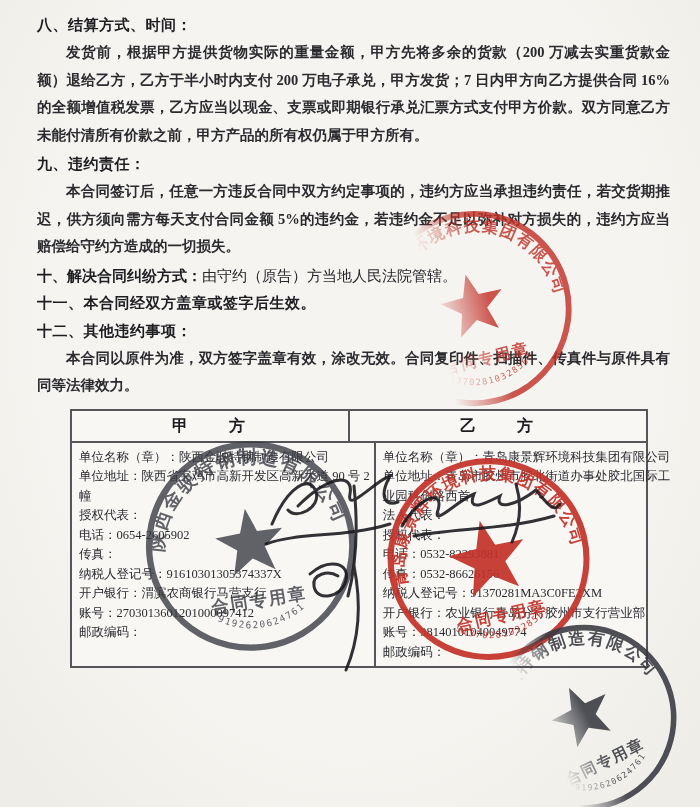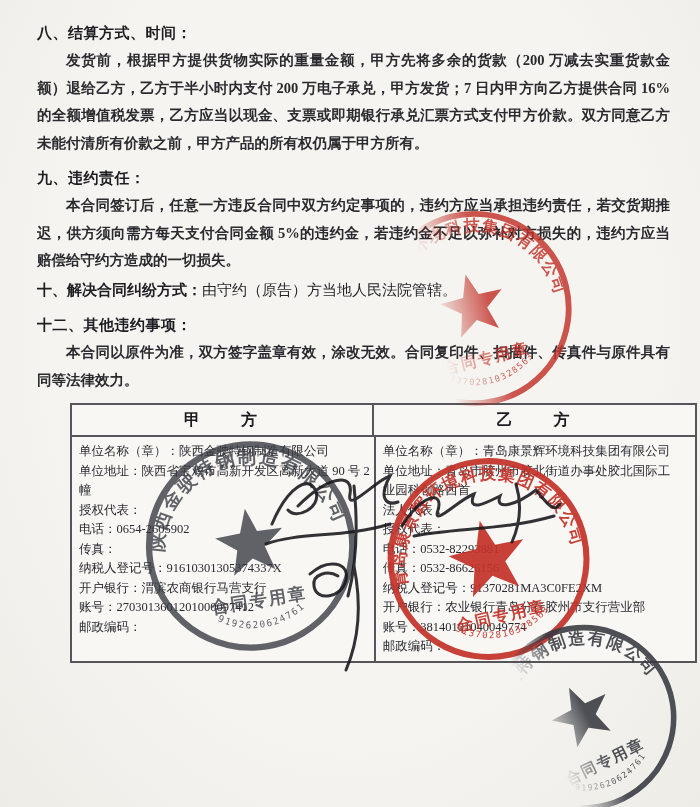--- a/index.html
+++ b/index.html
@@ -10,31 +10,30 @@
   }
   .page{
     position:relative;width:700px;height:807px;overflow:hidden;
     background:radial-gradient(ellipse at 50% 40%, #f5f4f0 60%, #eeece7 100%);
     color:#26262b;
   }
   .doc{position:relative;padding:12px 30px 0 37px;}
   .sec-heading{
     font-weight:bold;font-size:15px;line-height:27px;color:#1d1d22;
     letter-spacing:.5px;
-    margin-top:8px;
   }
   .sec-body{
     font-size:14.5px;line-height:27.5px;text-align:justify;
     text-indent:2em;margin:0 0 2px 0;color:#2a2a2f;font-weight:bold;
   }
   .inline-line{font-size:15px;line-height:27.5px;}
   .inline-line .lead{font-weight:bold;color:#1d1d22;}
   
   .tbl{
-    margin:9px 16px 0 33px;width:627px;border:2px solid #55555a;
+    margin:9px 16px 0 33px;width:578px;border:2px solid #55555a;
     background:#f8f7f4;box-sizing:border-box;
   }
   .tbl-head{display:grid;grid-template-columns:279fr 297fr;border-bottom:2px solid #55555a;}
   .tbl-head .hcell{
     text-align:center;font-weight:bold;font-size:16px;line-height:30px;
     letter-spacing:3px;color:#1c1c20;
   }
   .tbl-head .hcell:first-child{border-right:2px solid #55555a;}
   .tbl-body{display:grid;grid-template-columns:279fr 297fr;}
   .cell{padding:5px 4px 4px 7px;}
@@ -60,20 +59,21 @@
     <div class="sec-heading">八、结算方式、时间：</div>
     <p class="sec-body">发货前，根据甲方提供货物实际的重量金额，甲方先将多余的货款（200 万减去实重货款金额）退给乙方，乙方于半小时内支付 200 万电子承兑，甲方发货；7 日内甲方向乙方提供合同 16%的全额增值税发票，乙方应当以现金、支票或即期银行承兑汇票方式支付甲方价款。双方同意乙方未能付清所有价款之前，甲方产品的所有权仍属于甲方所有。</p>
 
     <div class="sec-heading">九、违约责任：</div>
     <p class="sec-body">本合同签订后，任意一方违反合同中双方约定事项的，违约方应当承担违约责任，若交货期推迟，供方须向需方每天支付合同金额 5%的违约金，若违约金不足以弥补对方损失的，违约方应当赔偿给守约方造成的一切损失。</p>
 
     <div class="inline-line">
       <span class="lead">十、解决合同纠纷方式：</span><span>由守约（原告）方当地人民法院管辖。</span>
     </div>
 
+    <div class="inline-line lead sec-heading">十一、本合同经双方盖章或签字后生效。</div>
 
     <div class="sec-heading">十二、其他违约事项：</div>
     <p class="sec-body">本合同以原件为准，双方签字盖章有效，涂改无效。合同复印件、扫描件、传真件与原件具有同等法律效力。</p>
 
     <div class="tbl">
       <div class="tbl-head">
         <div class="hcell">甲　　方</div>
         <div class="hcell">乙　　方</div>
       </div>
       <div class="tbl-body">

